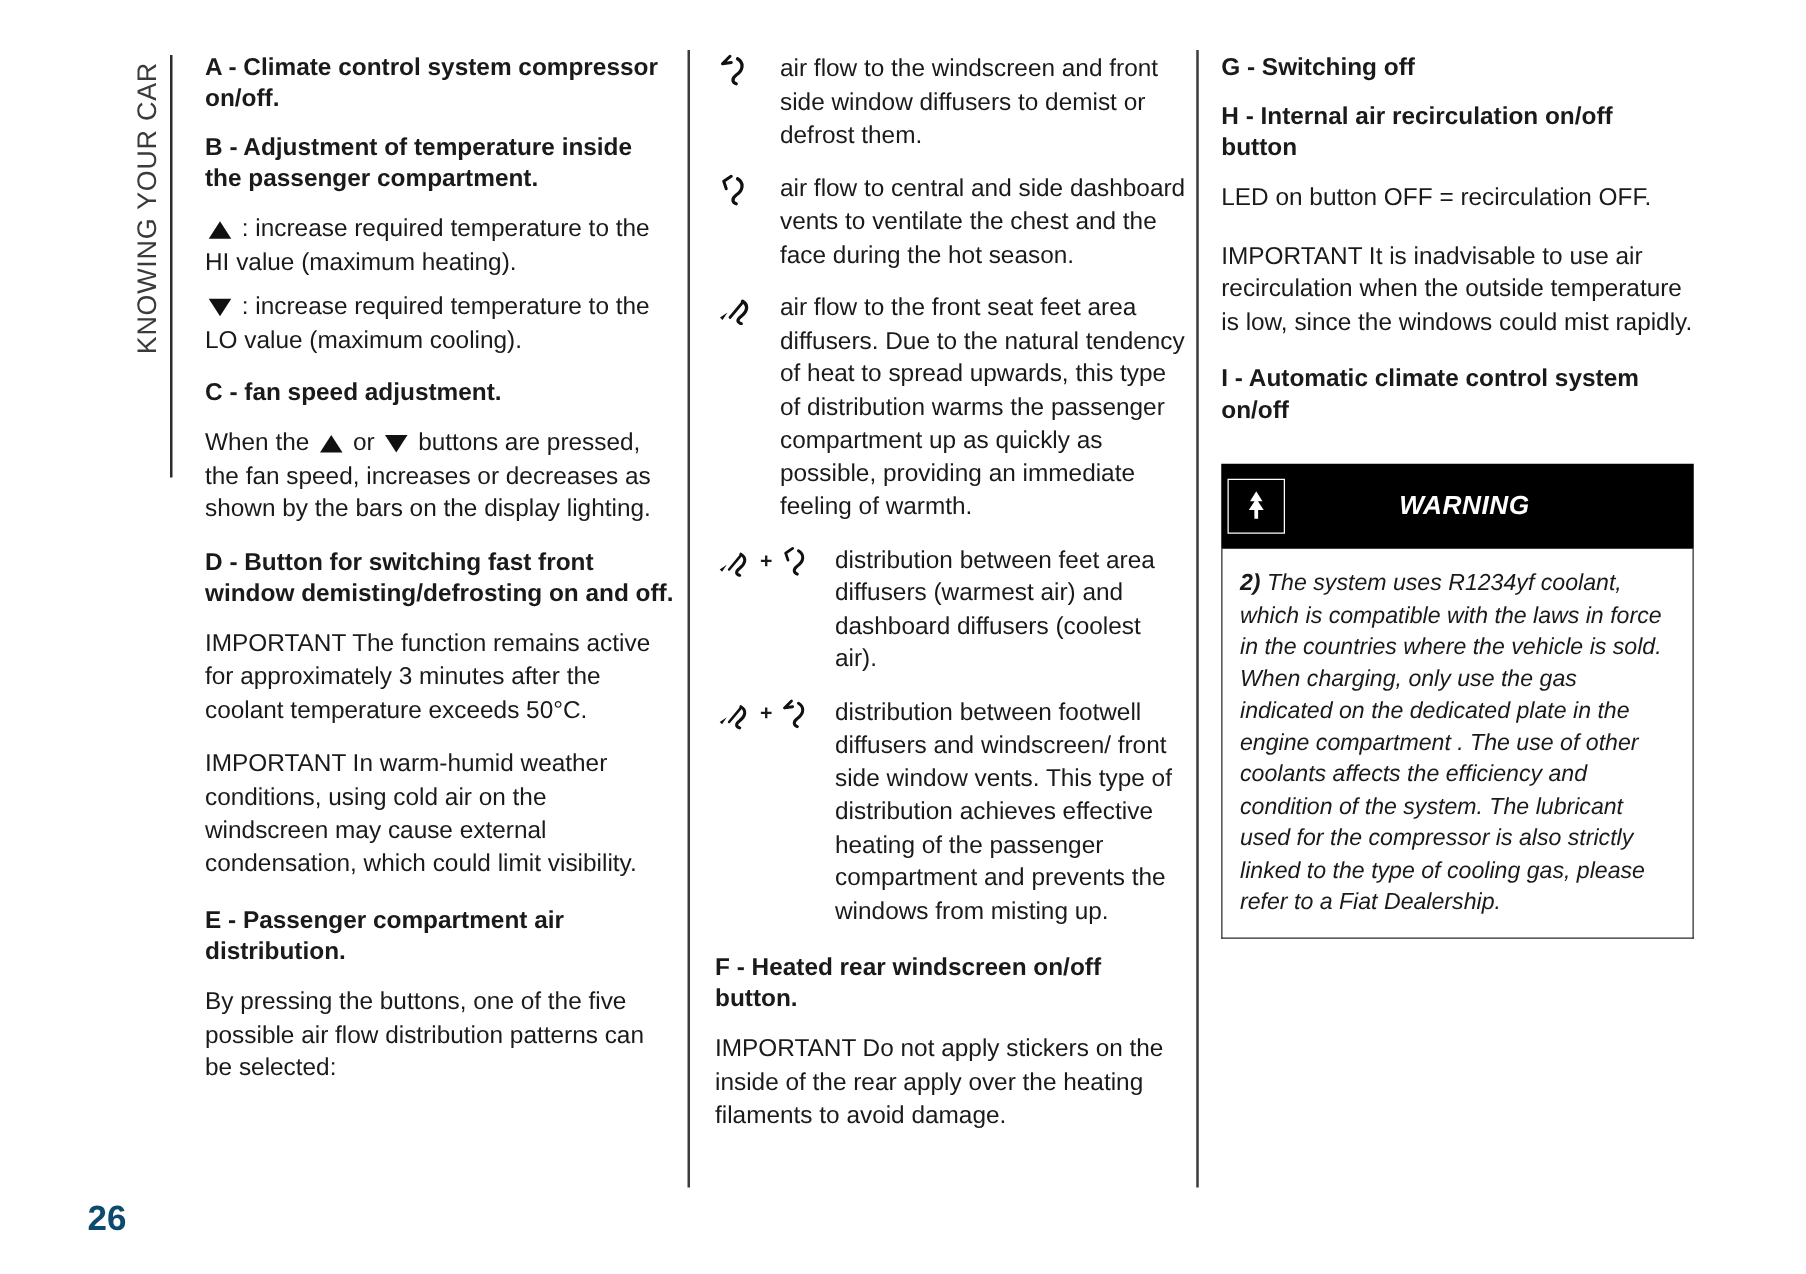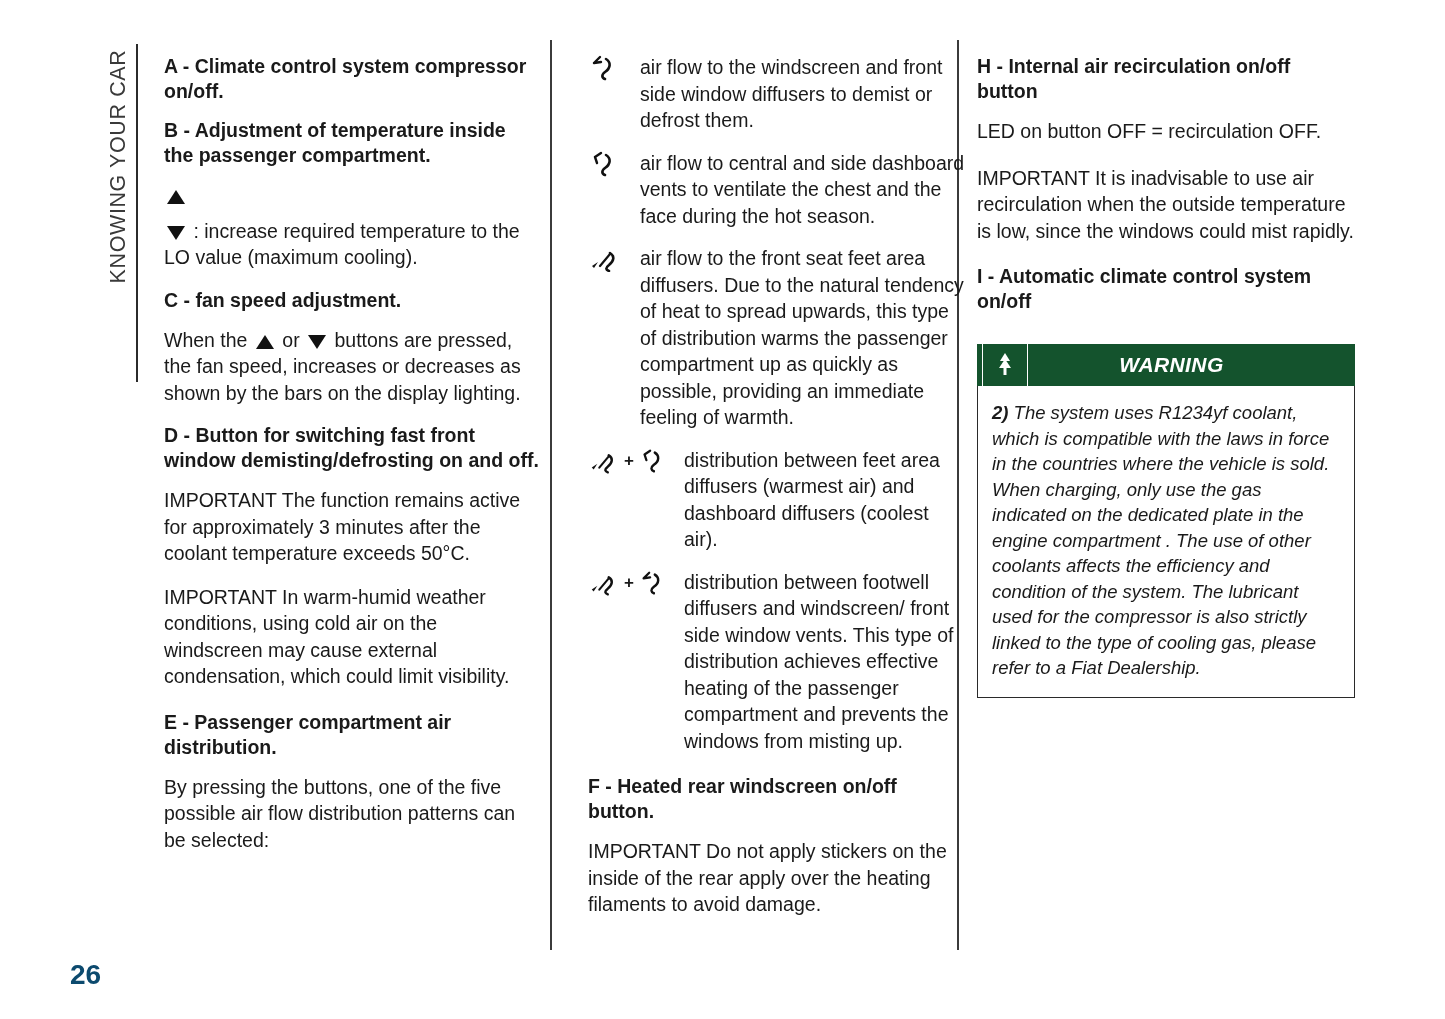--- a/index.html
+++ b/index.html
@@ -49,24 +49,23 @@
     height: 910px;
     background: #3b3b3b;
   }
   .col-rule.r1 { left: 550px; }
   .col-rule.r2 { left: 957px; }
 
   
   .col {
     position: absolute;
     top: 42px;
-    margin-top: 12px;
   }
   .col.c1 { left: 164px; width: 375px; }
-  .col.c2 { left: 588px; width: 378px; }
+  .col.c2 { left: 572px; width: 378px; }
   .col.c3 { left: 977px; width: 378px; }
 
   p {
     margin: 0 0 17px 0;
     font-size: 19.5px;
     line-height: 26.5px;
   }
   p.tight { margin-bottom: 9px; }
   h3 {
     margin: 0 0 14px 0;
@@ -119,22 +118,22 @@
   .plus {
     font-size: 17px;
     line-height: 20px;
     font-weight: 600;
     padding-top: 3px;
   }
 
   
   .warn-head {
     margin-top: 30px;
-    height: 42px;
-    background: #14532d;
+    height: 68px;
+    background: #000000;
     display: flex;
     align-items: center;
     position: relative;
   }
   .warn-head .sym {
     width: 46px; height: 44px;
     margin-left: 5px;
     border: 1.5px solid #ffffff;
     display: flex; align-items: center; justify-content: center;
   }
@@ -181,20 +180,21 @@
   <div class="col-rule r2"></div>
 
   <div class="col c1">
 
     <h3>A - Climate control system compressor on/off.</h3>
 
     <h3>B - Adjustment of temperature inside the passenger compartment.</h3>
 
     <p class="tight">
       <span class="inline-ico tri-up"></span>
+      <span>: increase required temperature to the HI value (maximum heating).</span>
     </p>
 
     <p>
       <span class="inline-ico tri-down"></span>
       <span>: increase required temperature to the LO value (maximum cooling).</span>
     </p>
 
     <h3>C - fan speed adjustment.</h3>
 
     <p>
@@ -294,20 +294,21 @@
       <div class="body">distribution between footwell diffusers and windscreen/ front side window vents. This type of distribution achieves effective heating of the passenger compartment and prevents the windows from misting up.</div>
     </div>
 
     <h3 class="gap">F - Heated rear windscreen on/off button.</h3>
 
     <p>IMPORTANT Do not apply stickers on the inside of the rear apply over the heating filaments to avoid damage.</p>
   </div>
 
   <div class="col c3">
 
+    <h3>G - Switching off</h3>
 
     <h3>H - Internal air recirculation on/off button</h3>
 
     <p>LED on button OFF = recirculation OFF.</p>
 
     <p style="margin-top:20px">IMPORTANT It is inadvisable to use air recirculation when the outside temperature is low, since the windows could mist rapidly.</p>
 
     <h3 class="gap">I - Automatic climate control system on/off</h3>
 
     <div class="warn-head">

